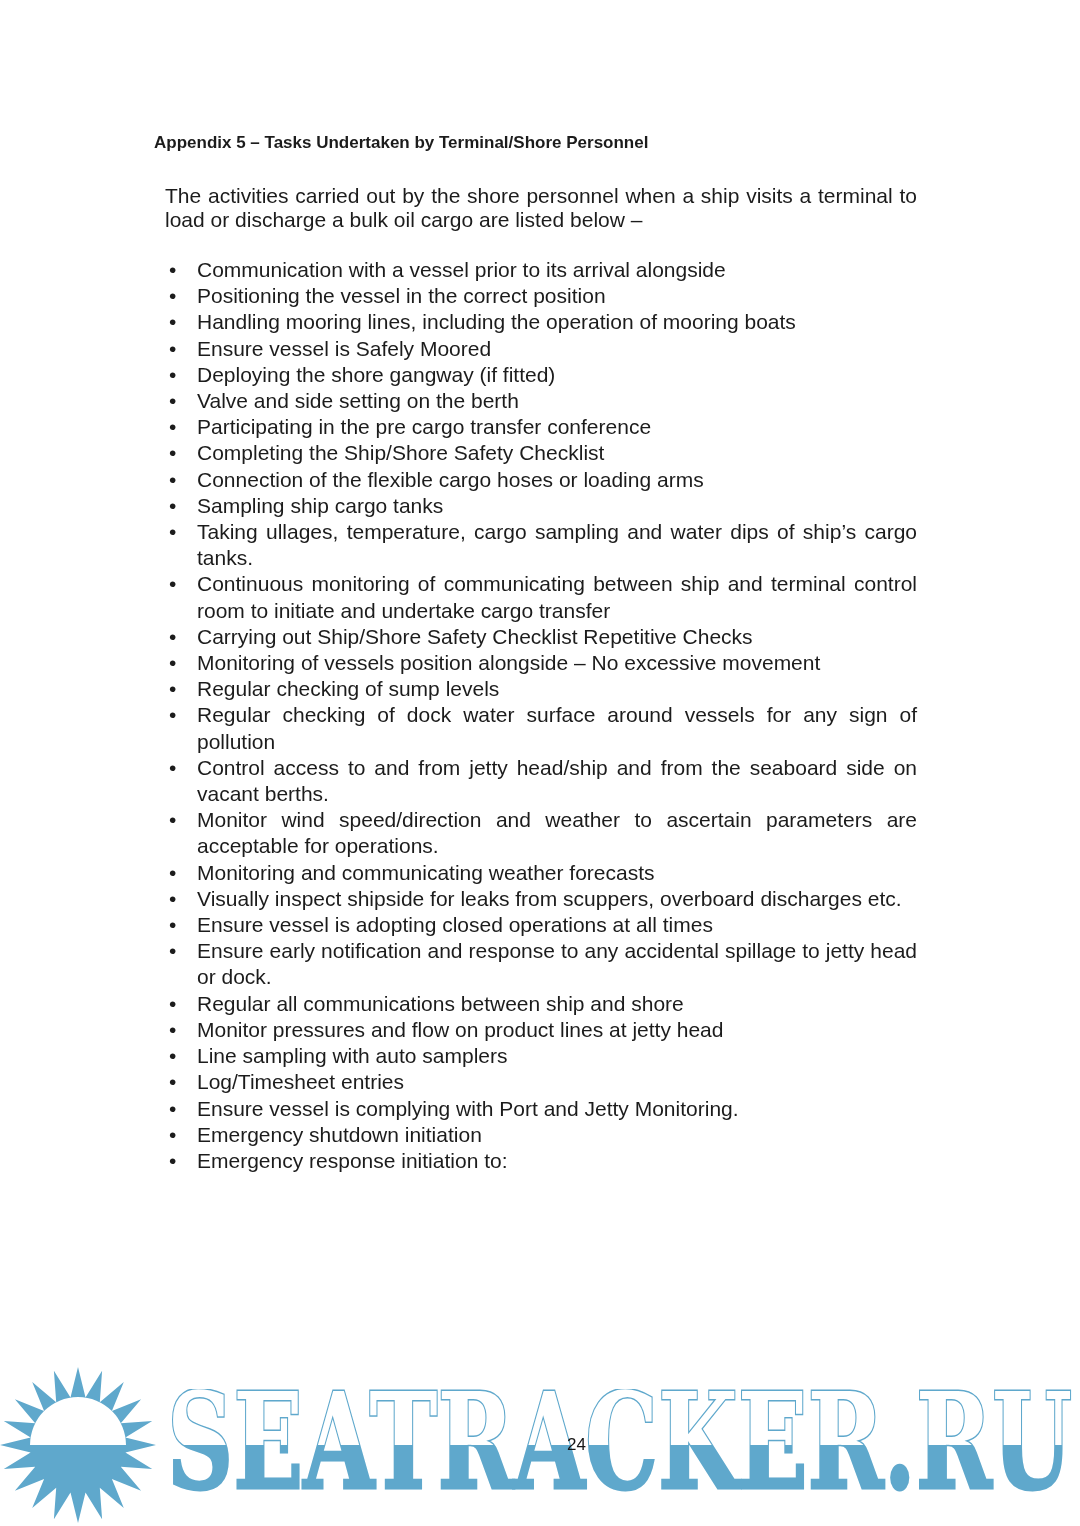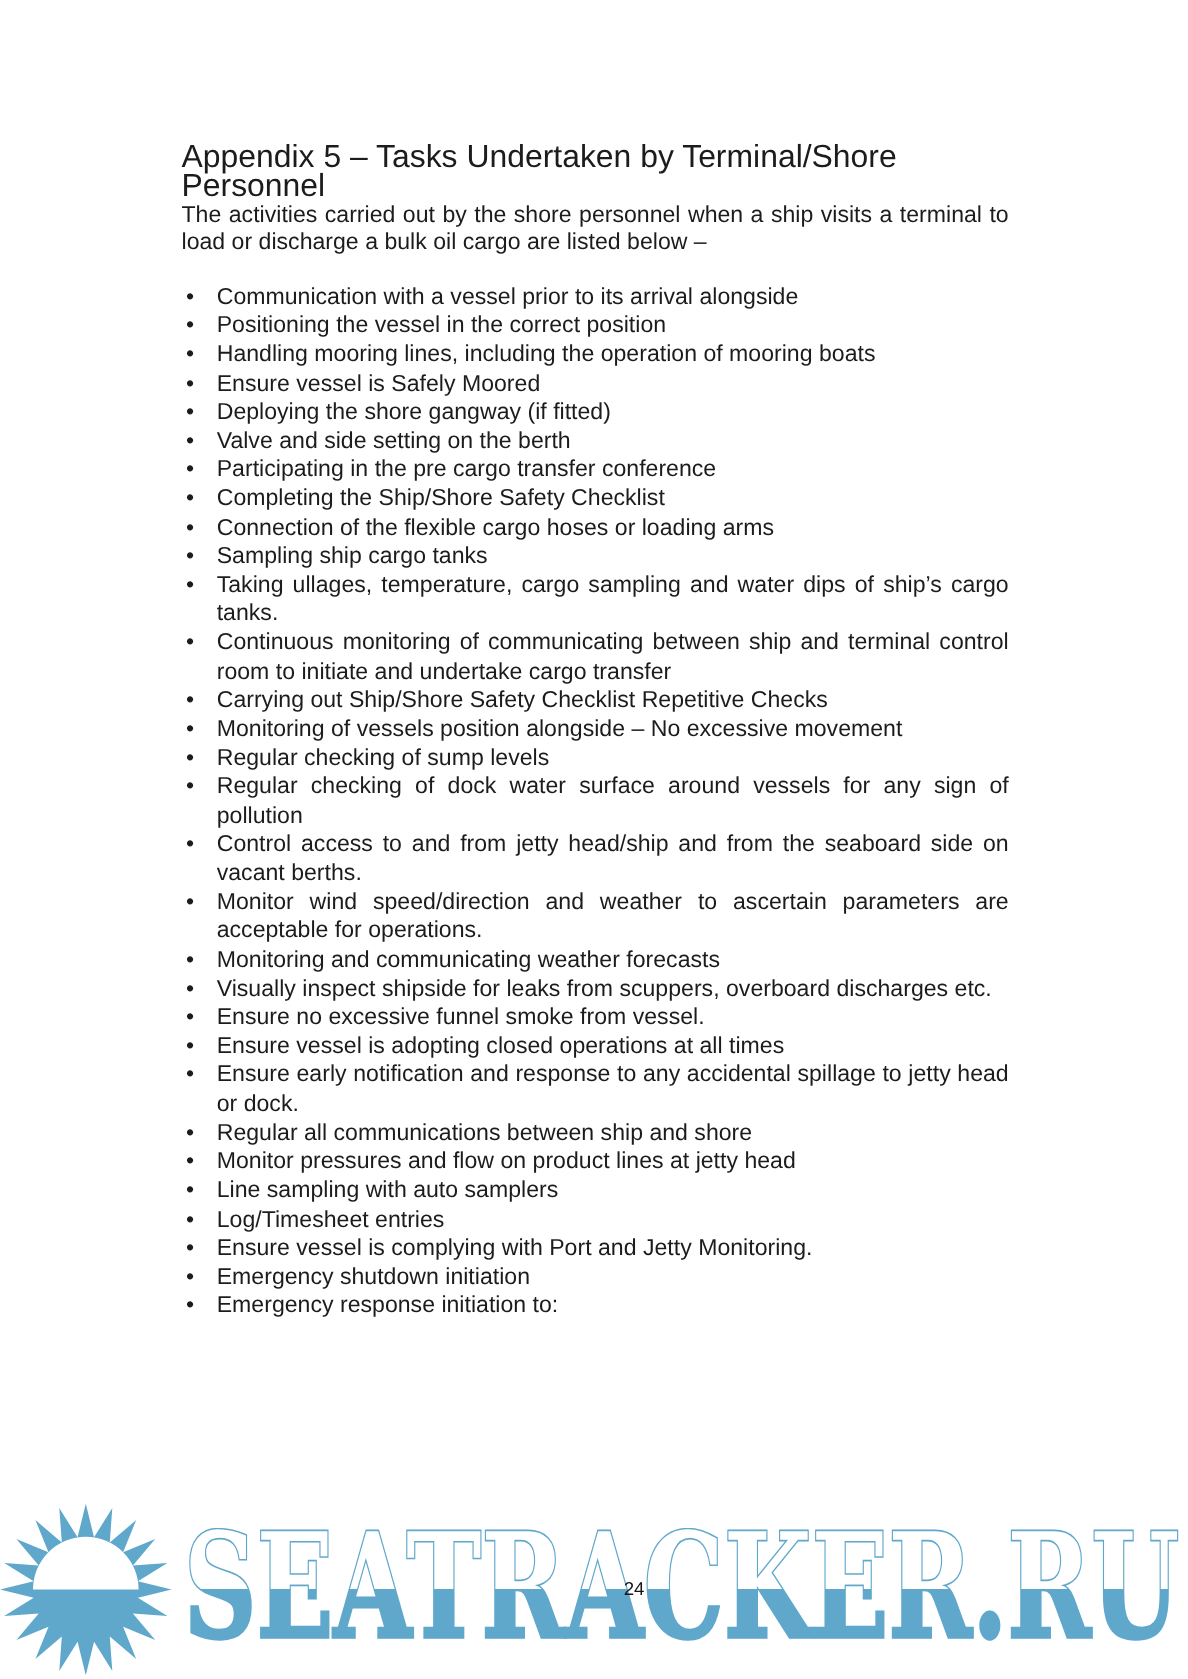--- a/index.html
+++ b/index.html
@@ -9,25 +9,25 @@
     width: 1080px;
     height: 1526px;
     background: #ffffff;
     overflow: hidden;
     font-family: "Liberation Sans", "DejaVu Sans", sans-serif;
     color: #1c1c1c;
   }
   .title {
     position: absolute;
     top: 130px;
-    left: 165px;
+    left: 154px;
     width: 752px;
-    font-size: 29px;
+    font-size: 17px;
     line-height: 26px;
-    font-weight: normal;
+    font-weight: bold;
   }
   .intro {
     position: absolute;
     top: 184px;
     left: 165px;
     width: 752px;
     font-size: 21px;
     line-height: 24px;
     text-align: justify;
   }
@@ -130,21 +130,20 @@
       <li>Regular checking of dock water surface around vessels for any sign of pollution</li>
 
       <li>Control access to and from jetty head/ship and from the seaboard side on vacant berths.</li>
 
       <li>Monitor wind speed/direction and weather to ascertain parameters are acceptable for operations.</li>
 
       <li>Monitoring and communicating weather forecasts</li>
 
       <li>Visually inspect shipside for leaks from scuppers, overboard discharges etc.</li>
 
-      <li>Ensure no excessive funnel smoke from vessel.</li>
 
       <li>Ensure vessel is adopting closed operations at all times</li>
 
       <li>Ensure early notification and response to any accidental spillage to jetty head or dock.</li>
 
       <li>Regular all communications between ship and shore</li>
 
       <li>Monitor pressures and flow on product lines at jetty head</li>
 
       <li>Line sampling with auto samplers</li>

